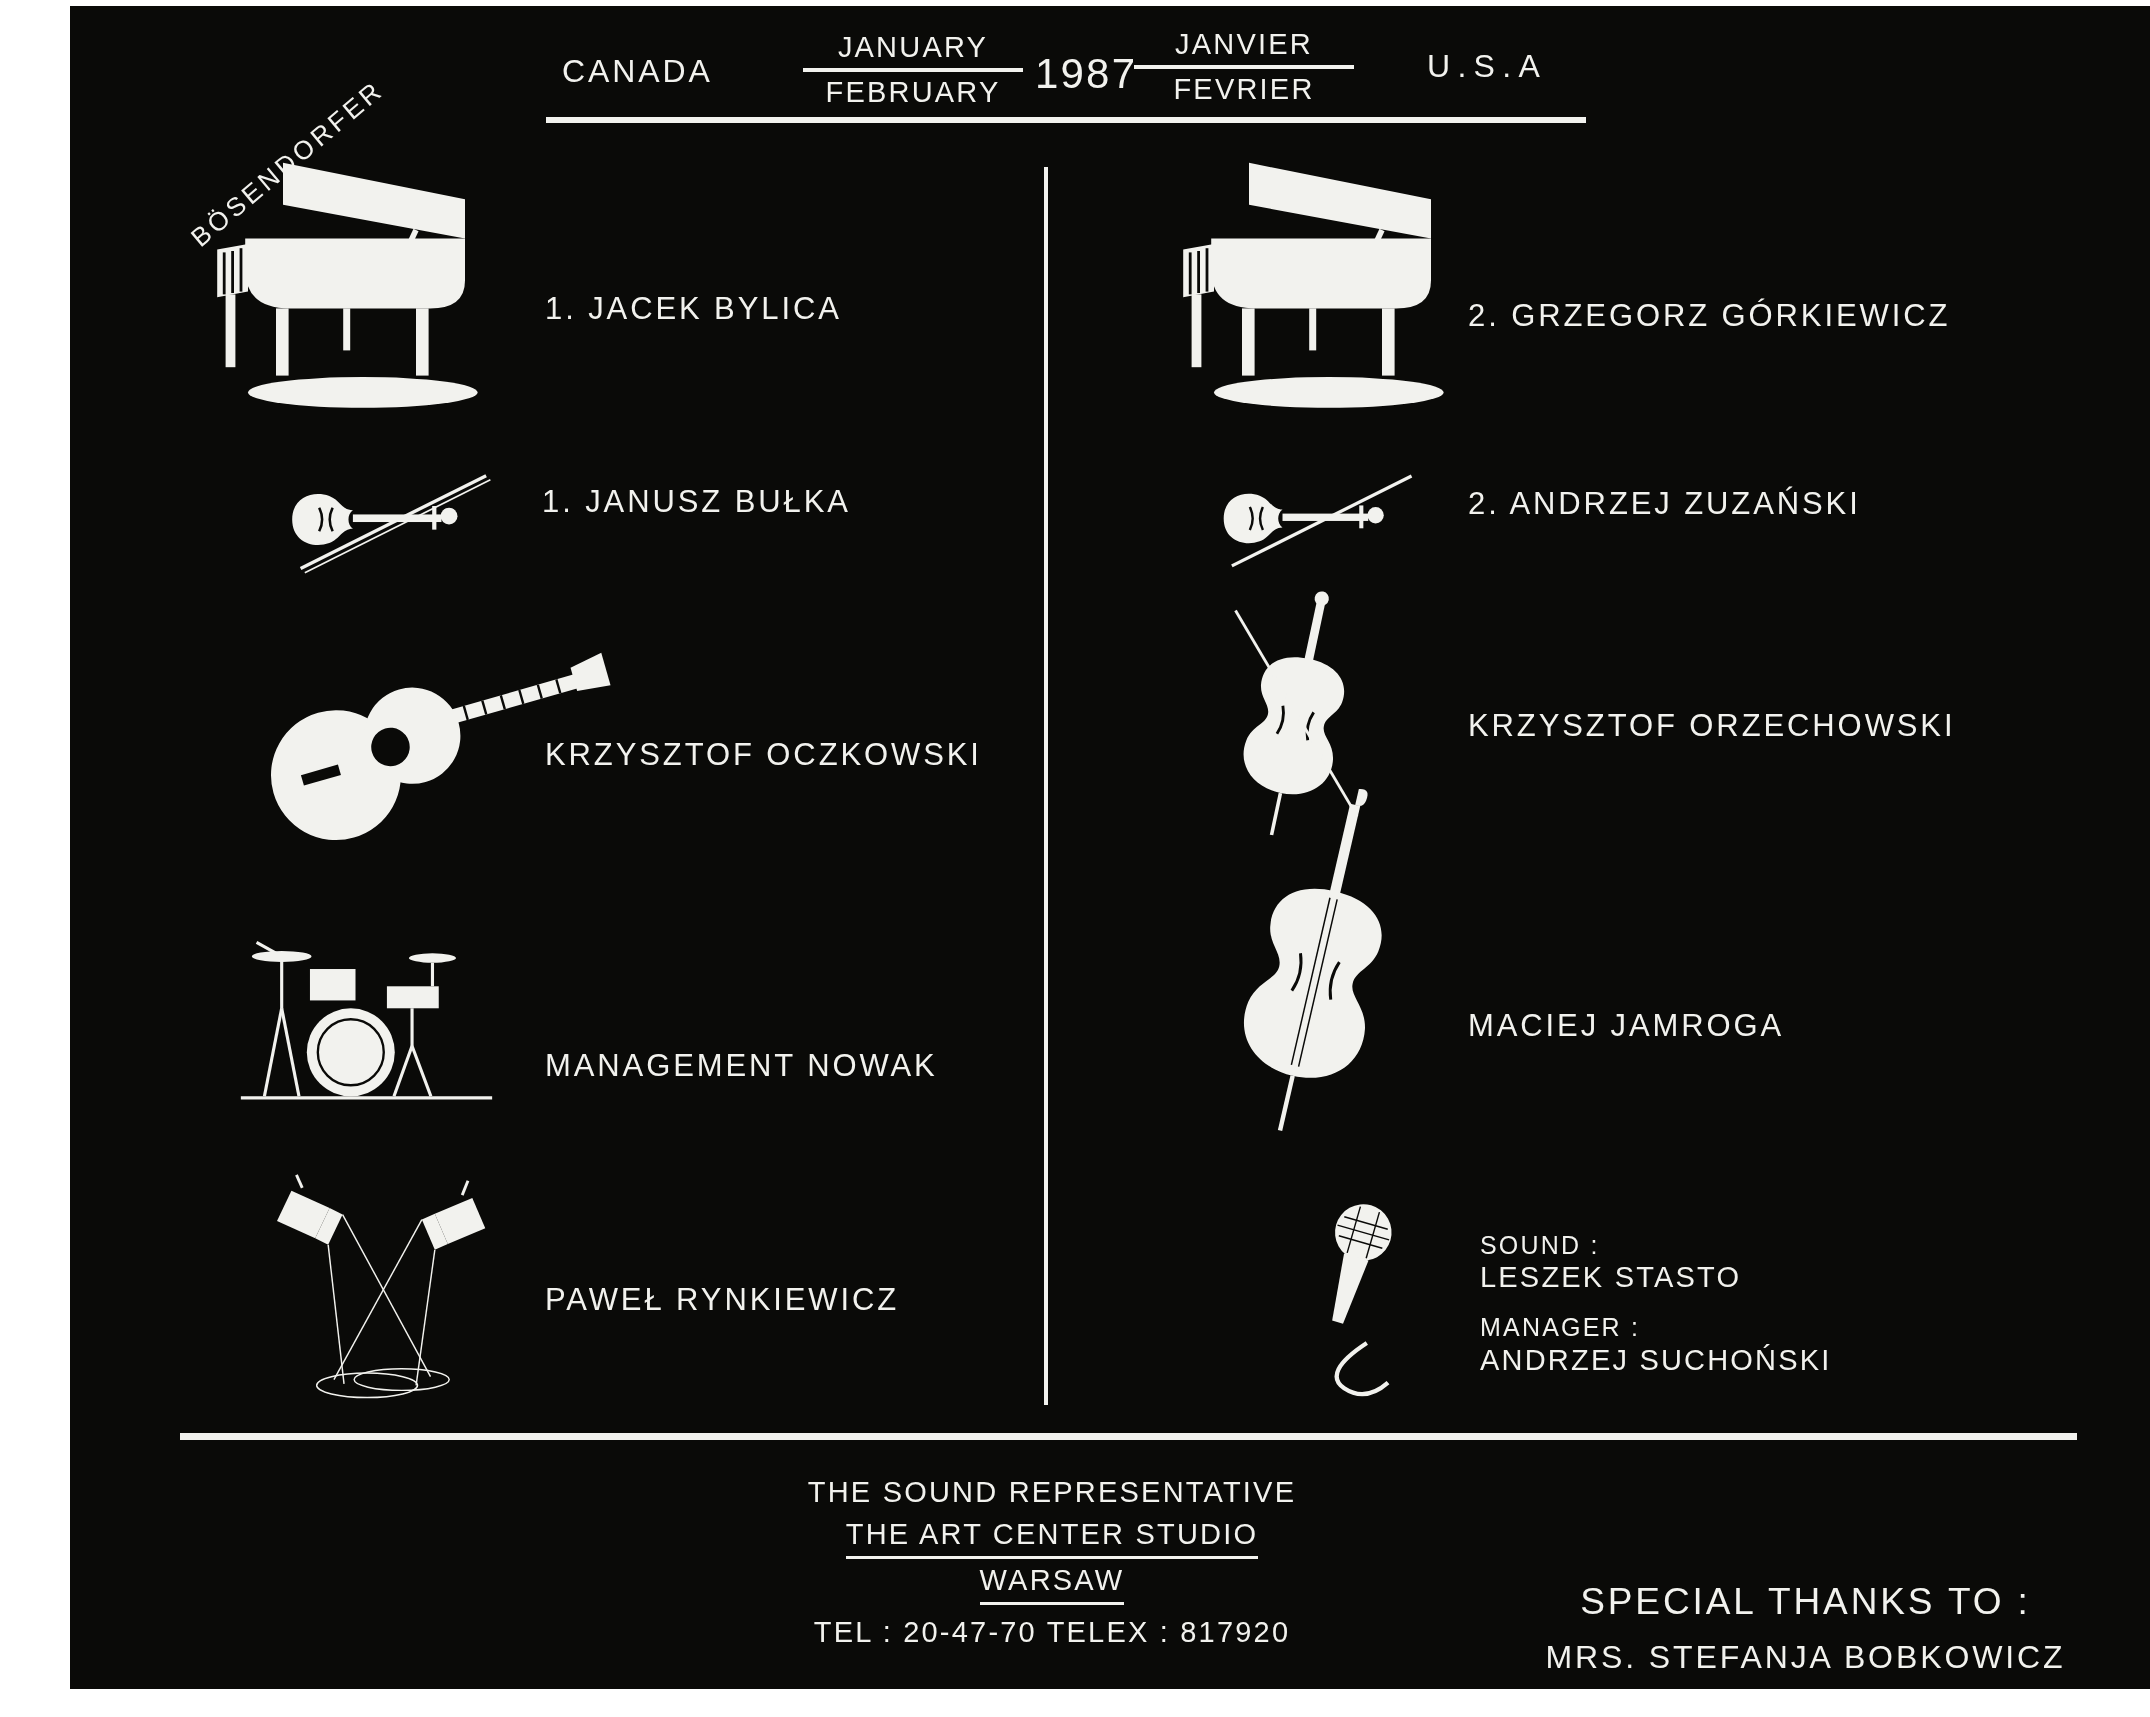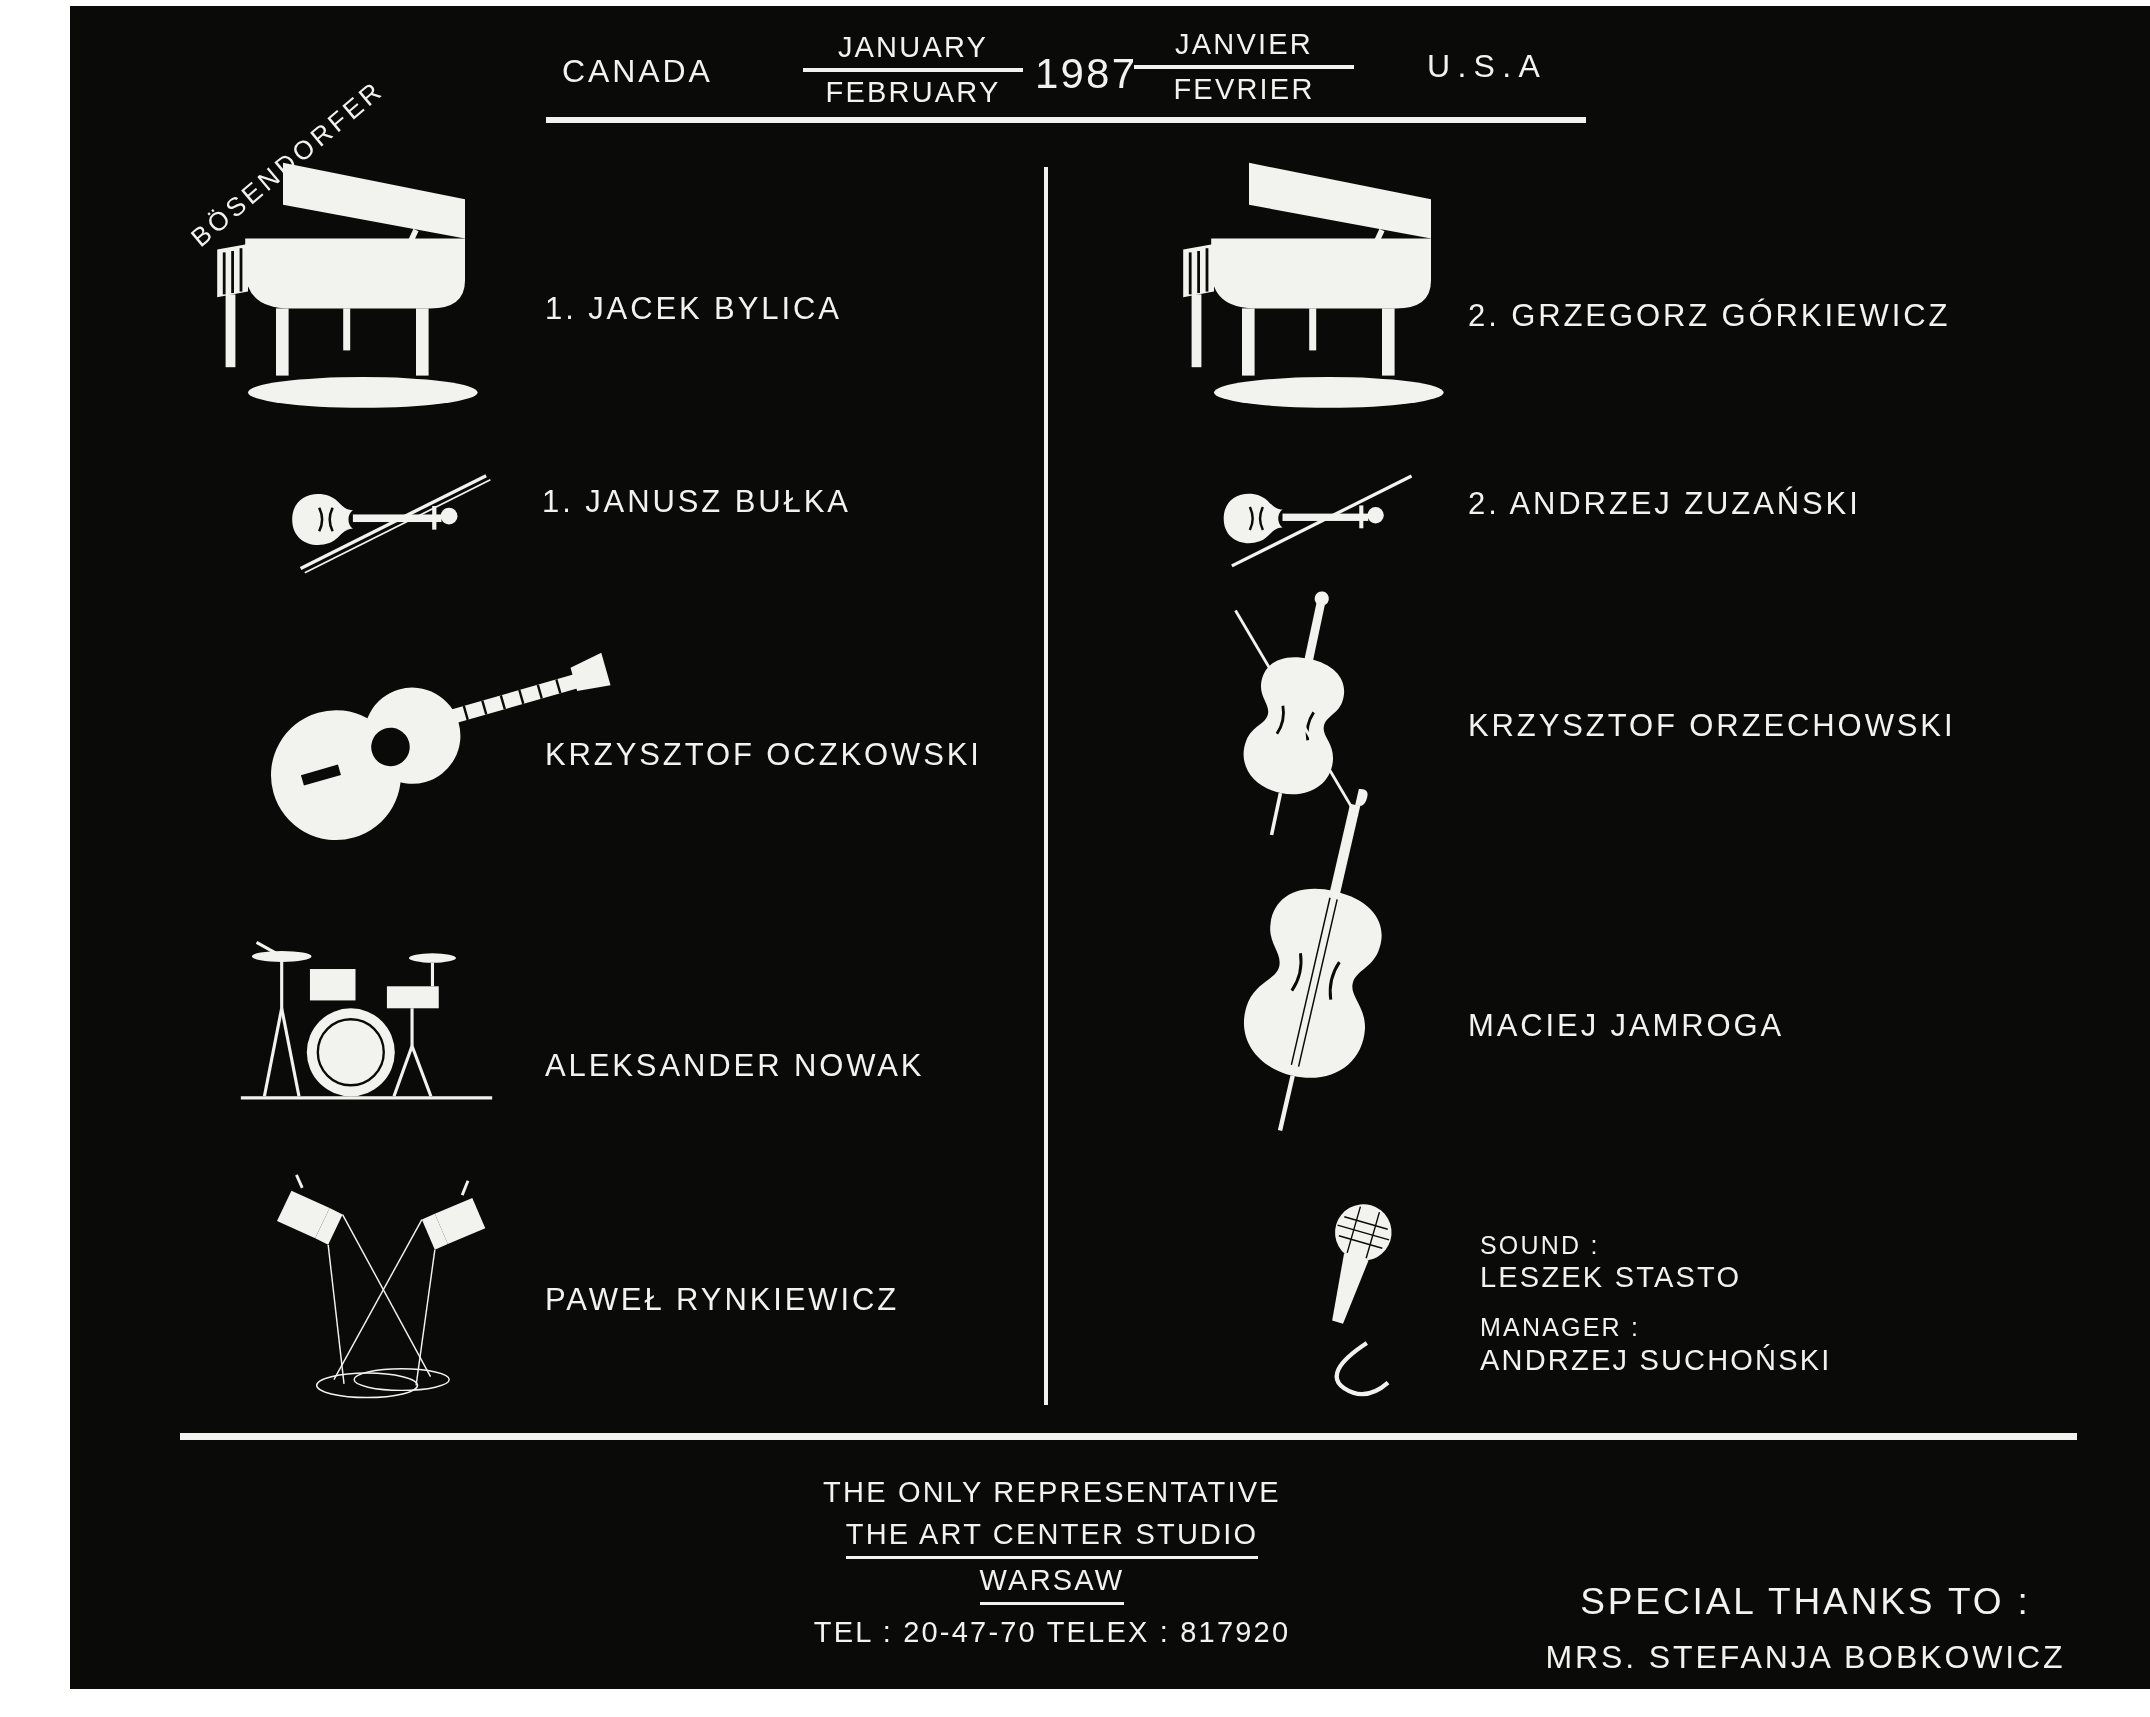--- a/index.html
+++ b/index.html
@@ -155,21 +155,21 @@
           <line x1="228" y1="172" x2="205" y2="236"></line>
           <line x1="228" y1="172" x2="252" y2="236"></line>
         </g>
         <ellipse cx="254" cy="60" rx="30" ry="6" fill="#f2f2ee"></ellipse>
         <line x1="254" y1="66" x2="254" y2="96" stroke="#f2f2ee" stroke-width="4"></line>
         <circle cx="150" cy="180" r="56" fill="#f2f2ee"></circle>
         <circle cx="150" cy="180" r="42" stroke="#0a0a08" stroke-width="3" fill="none"></circle>
         <line x1="10" y1="238" x2="330" y2="238" stroke="#f2f2ee" stroke-width="4"></line>
       </svg>
     </div>
-    <div class="txt name" style="left:475px;top:1042px;">ALEKSANDER NOWAK</div>
+    <div class="txt name" style="left:475px;top:1042px;">MANAGEMENT NOWAK</div>
 
     <div class="icon" style="left:189px;top:1161px;width:245px;height:245px;">
       <svg viewBox="0 0 340 330">
         <g fill="#f2f2ee">
           <path d="M45 28 L98 52 L78 94 L25 70 Z"></path>
           <path d="M98 52 L116 61 L96 103 L78 94 Z"></path>
           <path d="M296 38 L244 60 L262 102 L314 80 Z"></path>
           <path d="M244 60 L226 68 L244 110 L262 102 Z"></path>
           <line x1="60" y1="24" x2="52" y2="6" stroke="#f2f2ee" stroke-width="4"></line>
           <line x1="282" y1="34" x2="290" y2="14" stroke="#f2f2ee" stroke-width="4"></line>
@@ -283,21 +283,21 @@
     <div class="sound-block" style="left:1410px;top:1225px;">
       <div class="small">SOUND :</div>
       <div class="big">LESZEK STASTO</div>
       <div class="small">MANAGER :</div>
       <div class="big">ANDRZEJ SUCHOŃSKI</div>
     </div>
 
     <div class="rule" style="left:110px;top:1427px;width:1897px;height:7.3px;"></div>
 
     <div class="footer-block" style="left:689px;top:1465px;width:586px;">
-      <div>THE ONLY REPRESENTATIVE</div>
+      <div>THE SOUND REPRESENTATIVE</div>
       <div><span class="underline">THE ART CENTER STUDIO</span></div>
       <div><span class="underline">WARSAW</span></div>
       <div style="margin-top:5.9px;">TEL : 20-47-70  TELEX : 817920</div>
     </div>
 
     <div class="thanks-block" style="left:1472px;top:1575px;width:527px;">
       <div style="font-size:37px;margin-bottom:16px;">SPECIAL THANKS TO :</div>
       <div style="font-size:32px;">MRS. STEFANJA BOBKOWICZ</div>
     </div>
 

